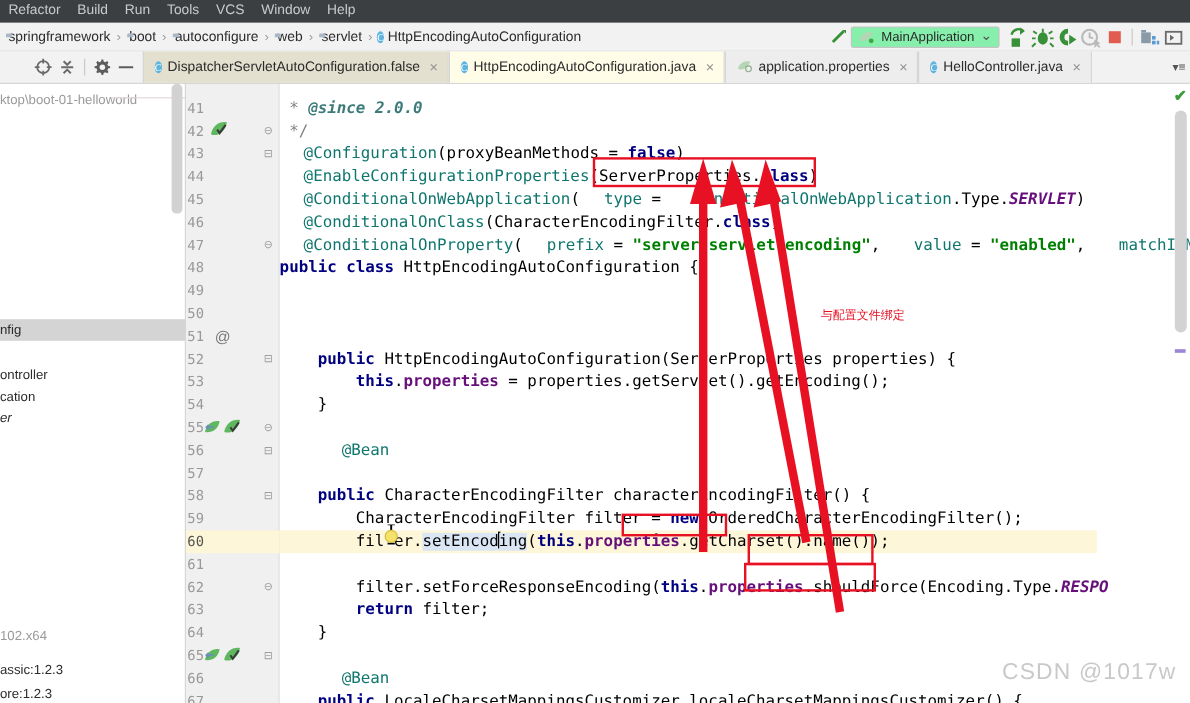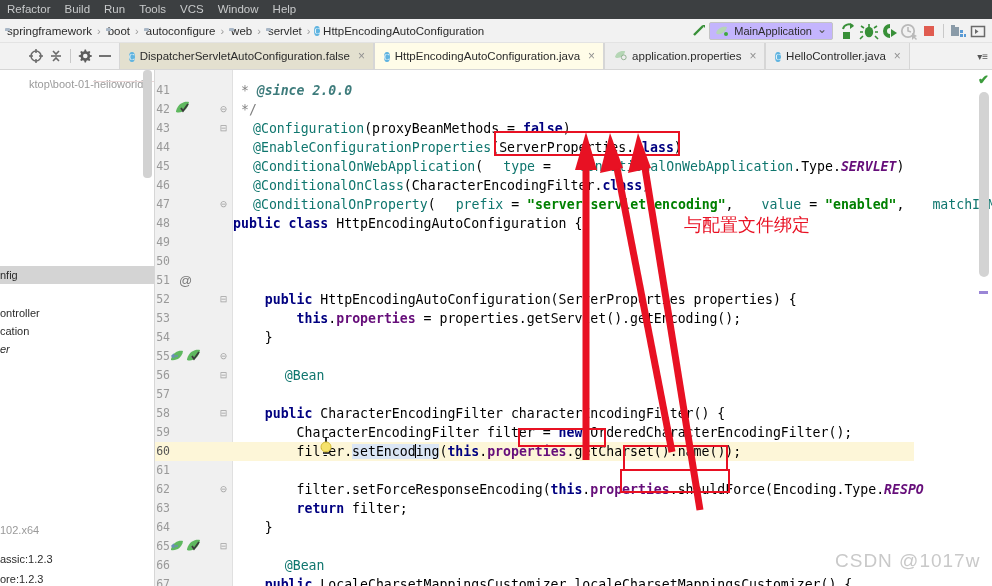--- a/index.html
+++ b/index.html
@@ -58,21 +58,21 @@
   }
   .crumb-txt { padding-right: 1px; }
 
   
   .runbar {
     position: absolute; right: 0; top: 19px; height: 24px;
     display: flex; align-items: center; gap: 0px;
   }
   .runcfg {
     display: flex; align-items: center; gap: 5px;
-    background: #c4b5fd; border: 1px solid #c4c4c4; border-radius: 2px;
+    background: #86efac; border: 1px solid #c4c4c4; border-radius: 2px;
     height: 18px; padding: 0 5px; margin-right: 6px;
     font-size: 11px; color: #2b2b2b;
   }
   .tb-ico { width: 20px; height: 20px; position: relative; cursor: default; }
   .tb-sep { width: 1px; height: 14px; background: #c9c9c9; margin: 0 4px; }
 
   
   .tabbar {
     position: absolute; left: 0; top: 43px; width: 992px; height: 27px;
     background: #f2f2f2;
@@ -192,22 +192,22 @@
     display: inline-block; width: 0; border-left: 2px solid #000;
     height: 14px; vertical-align: -2px; margin: 0 -1px;
   }
 
   
   .anno { position: absolute; pointer-events: none; }
   .redbox {
     position: absolute; border: 2px solid #e81123; background: transparent;
   }
   .redtext {
-    position: absolute; color: #e81123; font-size: 18px;
-    font-family: "DejaVu Sans", sans-serif; white-space: nowrap;
+    position: absolute; color: #e81123; font-size: 10px;
+    font-family: "DejaVu Sans", sans-serif; white-space: nowrap; margin-top: 43px;
   }
   .watermark {
     position: absolute; color: #c9c9c9; font-size: 19px;
     font-family: "Liberation Sans", sans-serif; white-space: nowrap;
     letter-spacing: 1px;
   }
 
   
   .ed-scroll {
     position: absolute; right: 3px; top: 22px; width: 10px; height: 185px;
@@ -397,21 +397,21 @@
       <span class="x">×</span>
     </div>
 
     <div class="tab-spring"></div>
     <div class="tabbar-right">
       <span>▾≡</span>
     </div>
   </div>
 
   <div class="sidebar">
-    <div class="sb-row dim" style="position:absolute;left:0;top:5px;padding-left:29px;">ktop\boot-01-helloworld</div>
+    <div class="sb-row dim" style="position:absolute;left:0;top:5px;">ktop\boot-01-helloworld</div>
     <div class="sb-divline"></div>
     <div class="sb-scroll"></div>
 
     <div class="sb-row selected" style="position:absolute;left:0;top:196px;width:155px;">nfig</div>
     <div class="sb-row" style="position:absolute;left:0;top:234px;">ontroller</div>
     <div class="sb-row" style="position:absolute;left:0;top:252px;">cation</div>
     <div class="sb-row" style="position:absolute;left:0;top:270px;font-style:italic;">er</div>
 
     <div class="sb-row dim" style="position:absolute;left:0;top:451px;">102.x64</div>
     <div class="sb-row" style="position:absolute;left:0;top:480px;">assic:1.2.3</div>

